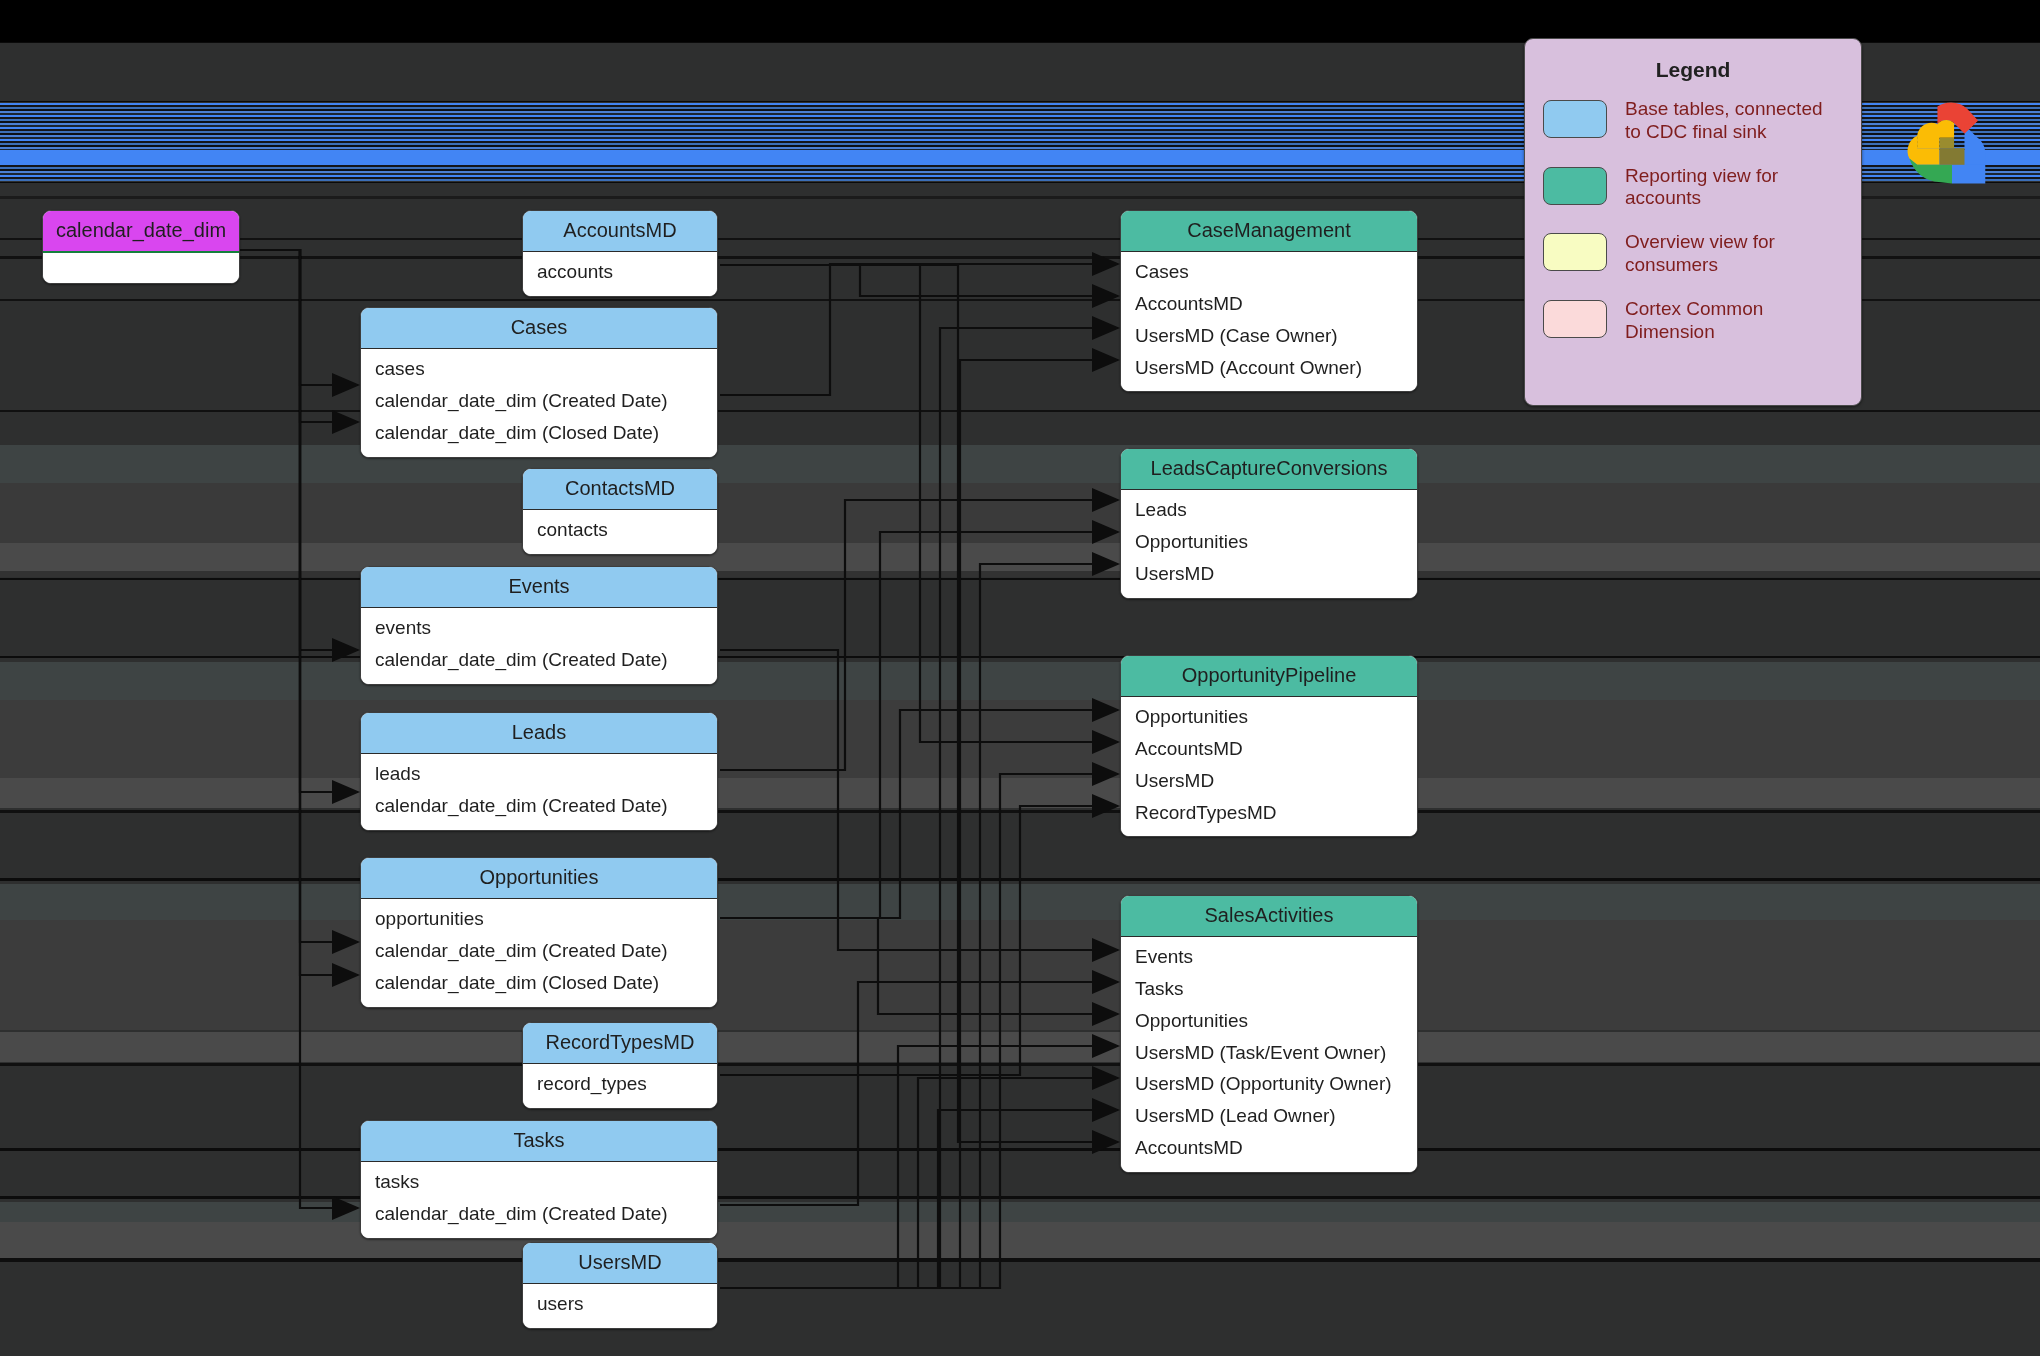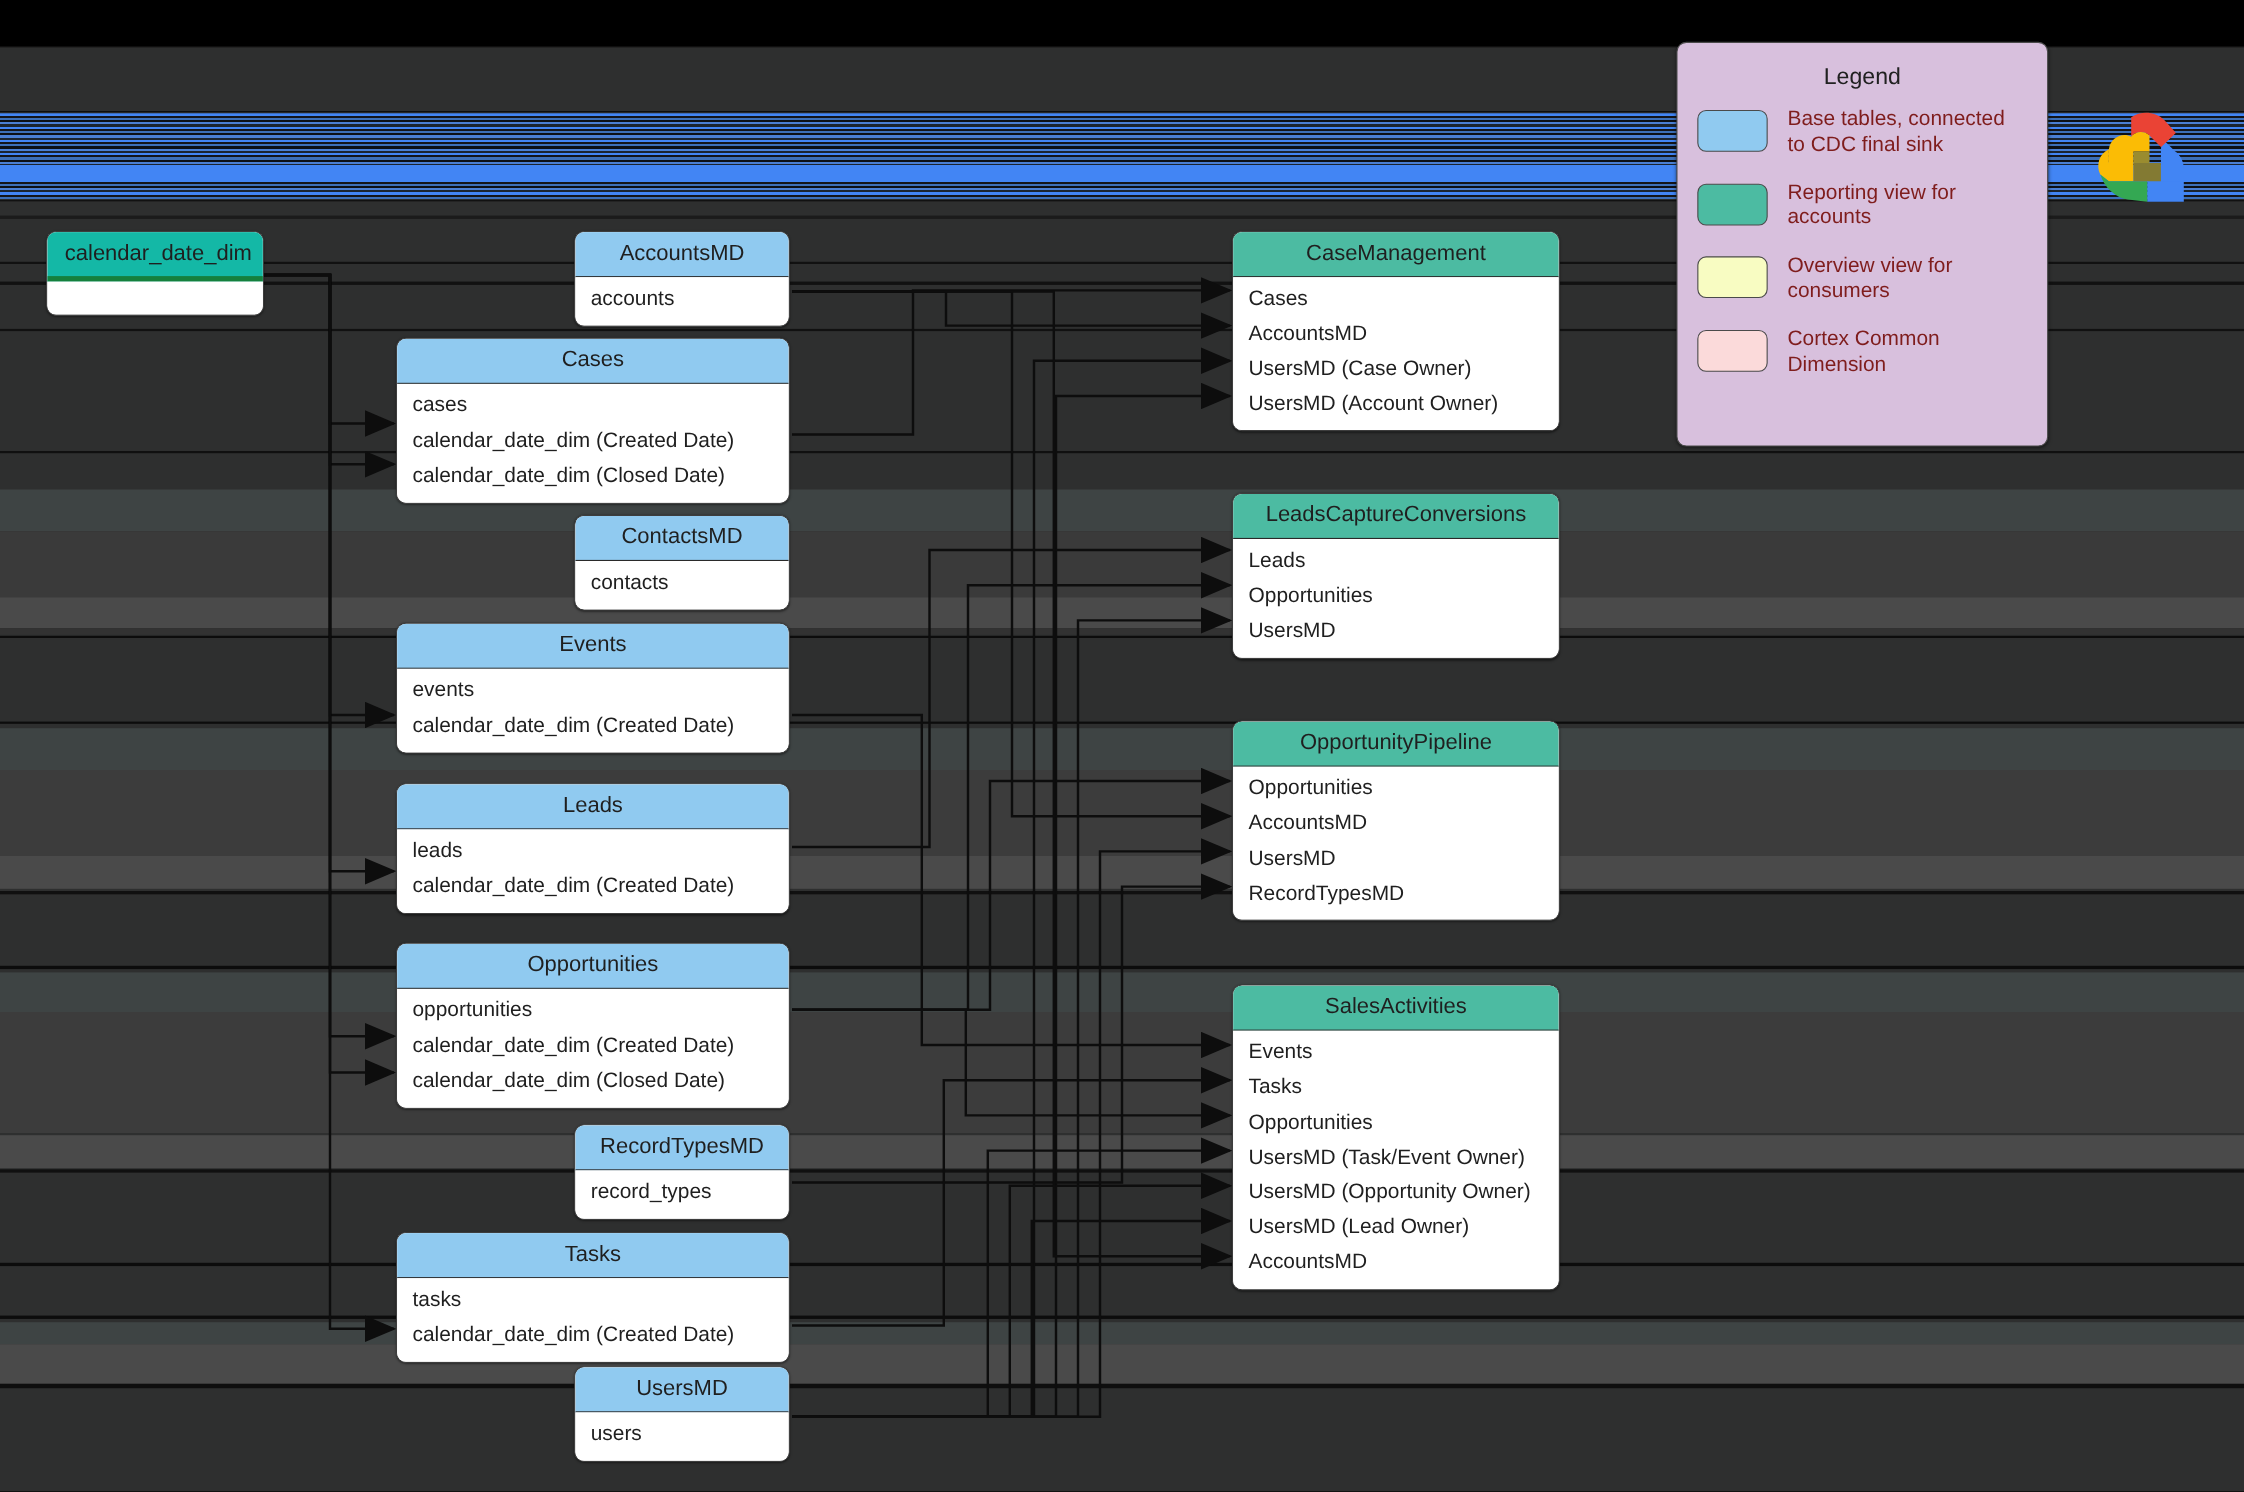--- a/index.html
+++ b/index.html
@@ -62,21 +62,21 @@
     text-align: center;
     font-size: 20px;
     color: #1f1f1f;
     padding: 9px 10px 10px 10px;
     line-height: 1.05;
     border-bottom: 1px solid #2a2a2a;
     box-sizing: border-box;
   }
   .node-title.blue   { background: #90caf0; }
   .node-title.green  { background: #4cbba2; }
-  .node-title.pink   { background: #14b8a6; border-bottom: 5px solid #15803d; text-align: right; }
+  .node-title.pink   { background: #d946ef; border-bottom: 2px solid #15803d; }
   .node-body {
     background: #ffffff;
     padding: 4px 12px 8px 12px;
     box-sizing: border-box;
   }
   .node-row {
     font-size: 19px;
     color: #1f1f1f;
     padding: 5px 2px;
     line-height: 1.15;
@@ -95,21 +95,21 @@
     background: #d8c0dd;
     border: 1px solid #4a4a4a;
     border-radius: 9px;
     box-sizing: border-box;
     padding: 14px 18px 10px 18px;
     box-shadow: 0 1px 3px rgba(0,0,0,.5);
   }
   .legend-title {
     text-align: center;
     font-size: 21px;
-    font-weight: normal;
+    font-weight: bold;
     color: #212121;
     margin: 5px 0 16px 0;
   }
   .legend-row {
     display: flex;
     align-items: flex-start;
     margin-bottom: 21px;
   }
   .legend-swatch {
     width: 62px; height: 36px;

